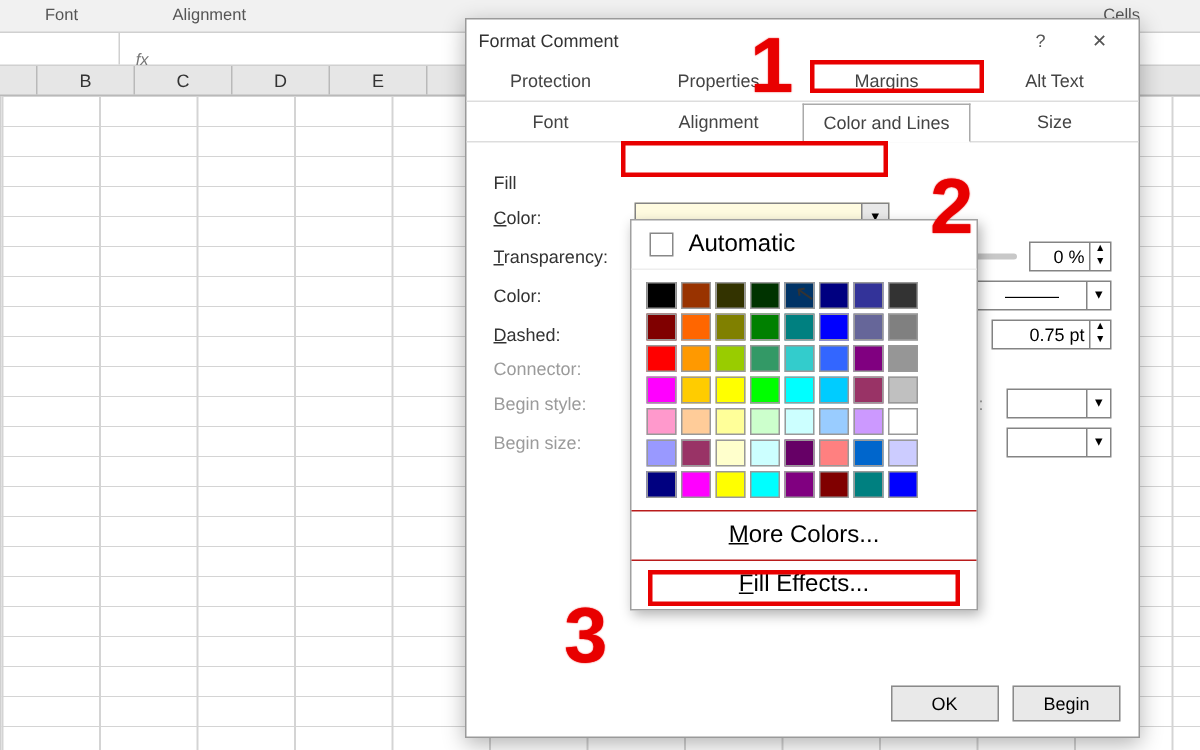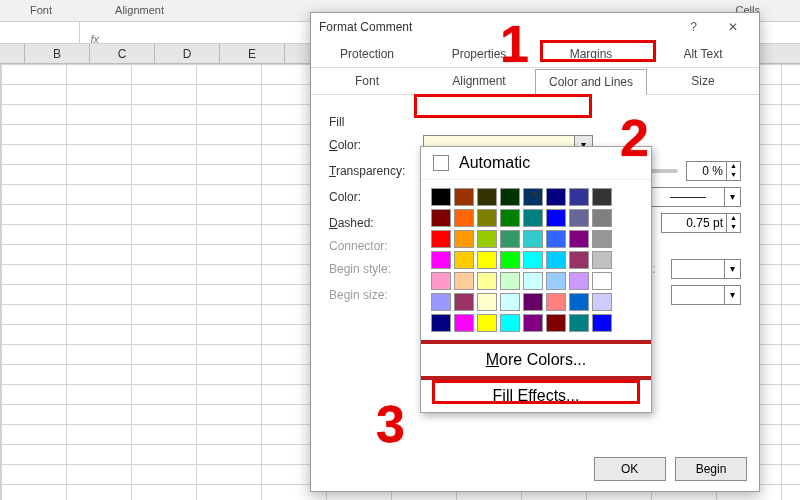--- a/index.html
+++ b/index.html
@@ -55,21 +55,21 @@
   .slider .thumb { position:absolute; left:0; top:-5px; width:8px; height:14px; background:#0078d7; border-radius:2px; }
   .btns { position:absolute; bottom:10px; right:12px; }
   .btns button { width:72px; height:24px; margin-left:6px; background:#e9e9e9; border:1px solid #8a8a8a; font-size:12px; }
   
   .picker { position:absolute; top:146px; left:420px; width:232px; background:#fff; border:1px solid #a0a0a0; box-shadow:2px 3px 8px rgba(0,0,0,.3); z-index:20; }
   .picker .topitem { padding:8px 10px; text-align:center; border-bottom:1px solid #eee; }
   .picker .auto { display:flex; align-items:center; gap:10px; padding:7px 12px; border-bottom:1px solid #eee; }
   .picker .autosq { width:16px; height:16px; border:1px solid #888; }
   .palette { padding:8px 10px; display:grid; grid-template-columns:repeat(8,20px); grid-auto-rows:18px; gap:3px; }
   .palette div { border:1px solid #999; }
-  .picker .link { text-align:center; padding:7px 0; border-top:4px solid #b91c1c; }
+  .picker .link { text-align:center; padding:7px 0; border-top:1px solid #b91c1c; }
   .picker .link .u { text-decoration:underline; }
   
   .redbox { position:absolute; border:3px solid #e80000; z-index:40; pointer-events:none; }
   .num { position:absolute; color:#e80000; font-weight:900; font-size:52px; z-index:41; font-family:Arial,sans-serif; pointer-events:none; text-shadow:0 0 1px #e80000; }
   .cursor { position:absolute; z-index:42; font-size:16px; color:#333; transform:rotate(-10deg); pointer-events:none; }
 </style>
 </head>
 <body>
 
 <div class="sheet">

